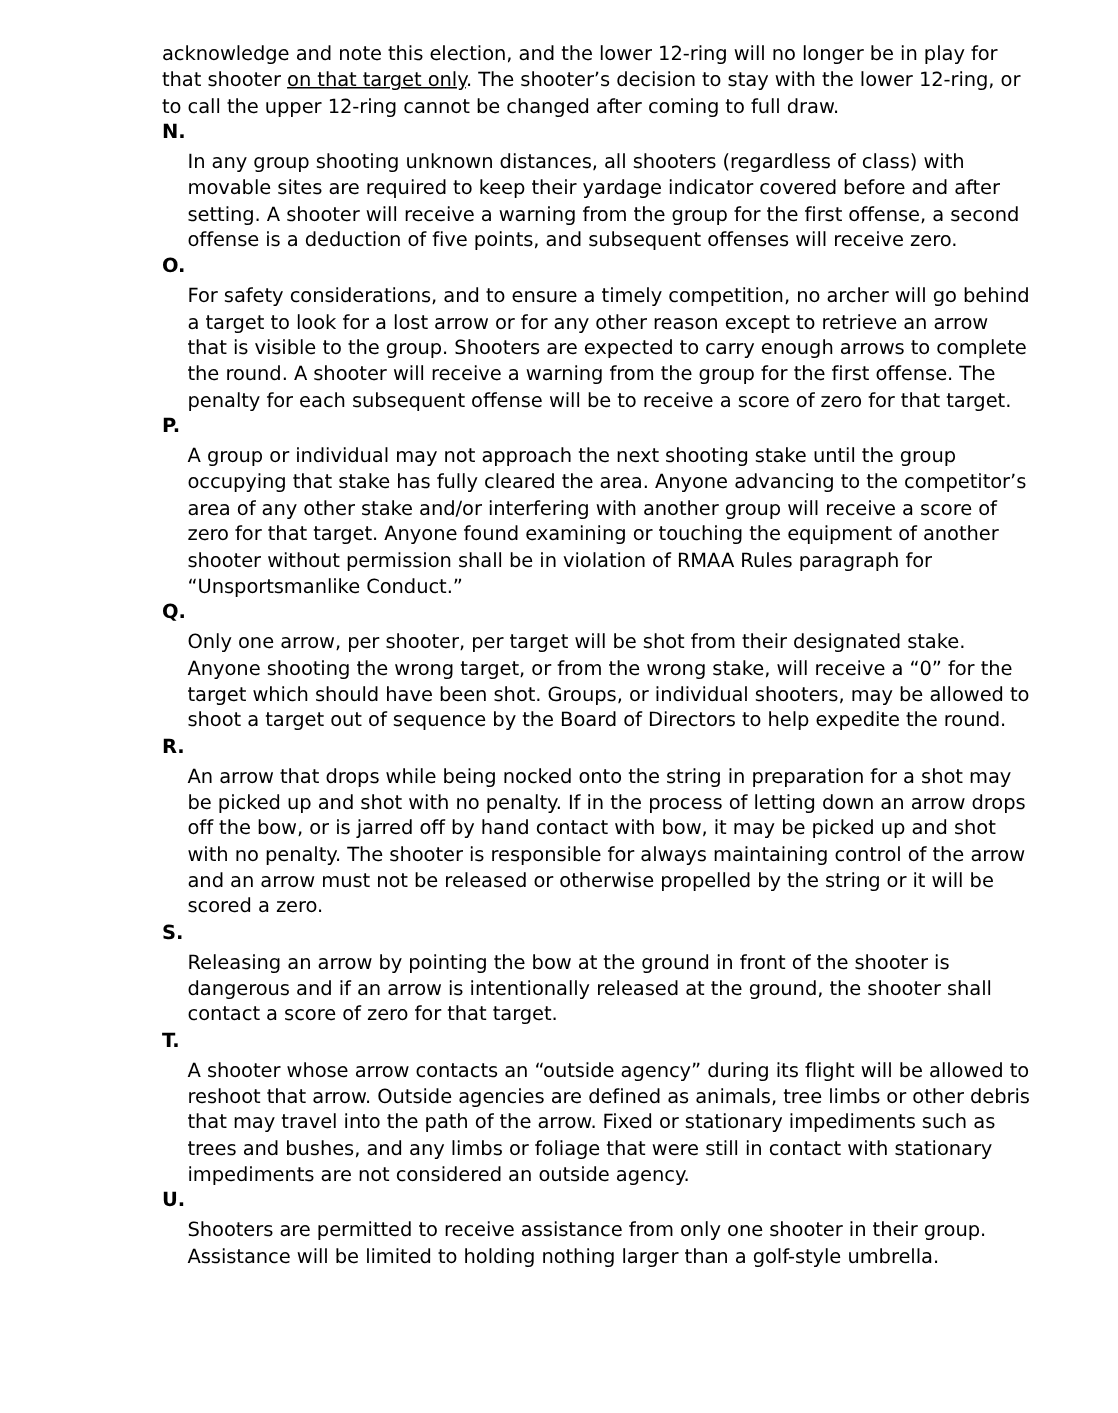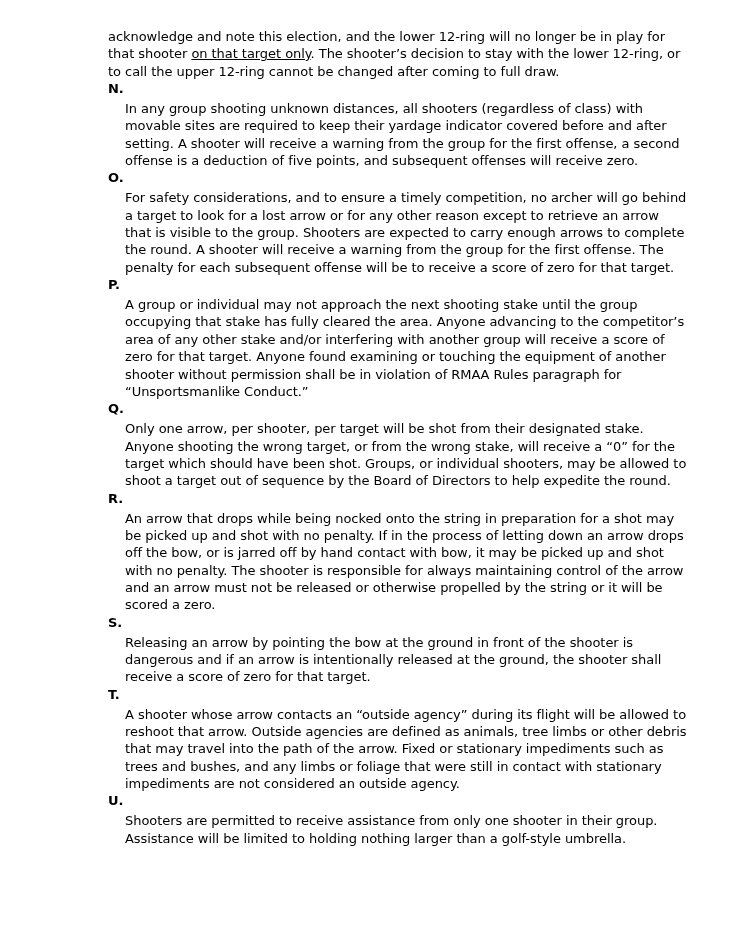--- a/index.html
+++ b/index.html
@@ -73,21 +73,21 @@
       <span class="body">Only one arrow, per shooter, per target will be shot from their designated stake. Anyone shooting the wrong target, or from the wrong stake, will receive a “0” for the target which should have been shot. Groups, or individual shooters, may be allowed to shoot a target out of sequence by the Board of Directors to help expedite the round.</span>
     </p>
 
   <p class="para lettered">
       <span class="label">R.</span>
       <span class="body">An arrow that drops while being nocked onto the string in preparation for a shot may be picked up and shot with no penalty. If in the process of letting down an arrow drops off the bow, or is jarred off by hand contact with bow, it may be picked up and shot with no penalty. The shooter is responsible for always maintaining control of the arrow and an arrow must not be released or otherwise propelled by the string or it will be scored a zero.</span>
     </p>
 
   <p class="para lettered">
       <span class="label">S.</span>
-      <span class="body">Releasing an arrow by pointing the bow at the ground in front of the shooter is dangerous and if an arrow is intentionally released at the ground, the shooter shall receive a score of zero for that target.</span>
+      <span class="body">Releasing an arrow by pointing the bow at the ground in front of the shooter is dangerous and if an arrow is intentionally released at the ground, the shooter shall contact a score of zero for that target.</span>
     </p>
 
   <p class="para lettered">
       <span class="label">T.</span>
       <span class="body">A shooter whose arrow contacts an “outside agency” during its flight will be allowed to reshoot that arrow. Outside agencies are defined as animals, tree limbs or other debris that may travel into the path of the arrow. Fixed or stationary impediments such as trees and bushes, and any limbs or foliage that were still in contact with stationary impediments are not considered an outside agency.</span>
     </p>
 
   <p class="para lettered">
       <span class="label">U.</span>
       <span class="body">Shooters are permitted to receive assistance from only one shooter in their group. Assistance will be limited to holding nothing larger than a golf-style umbrella.</span>

